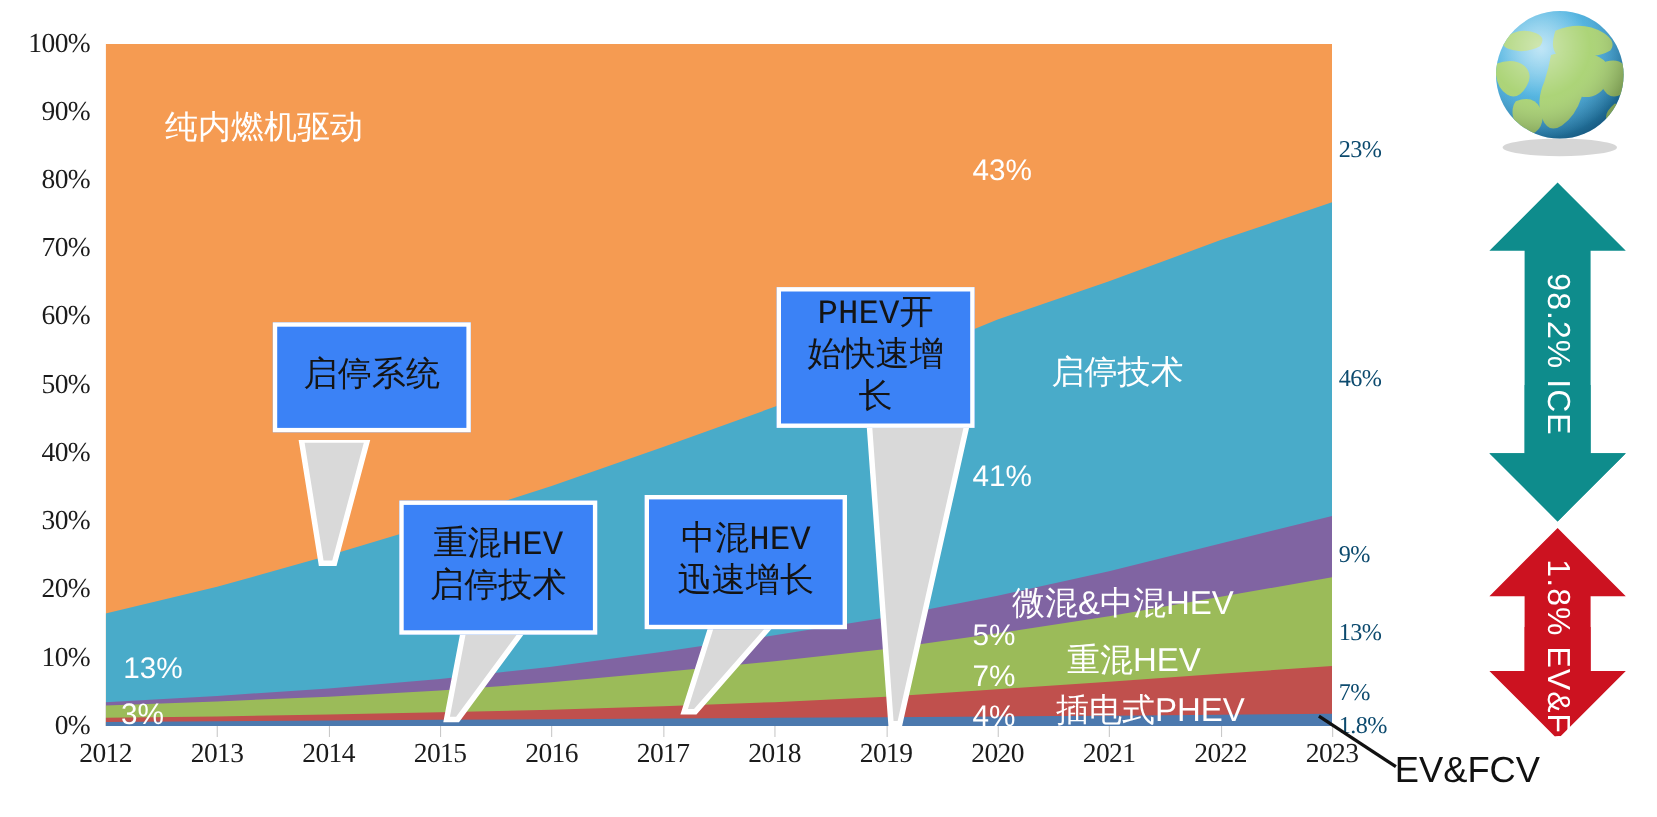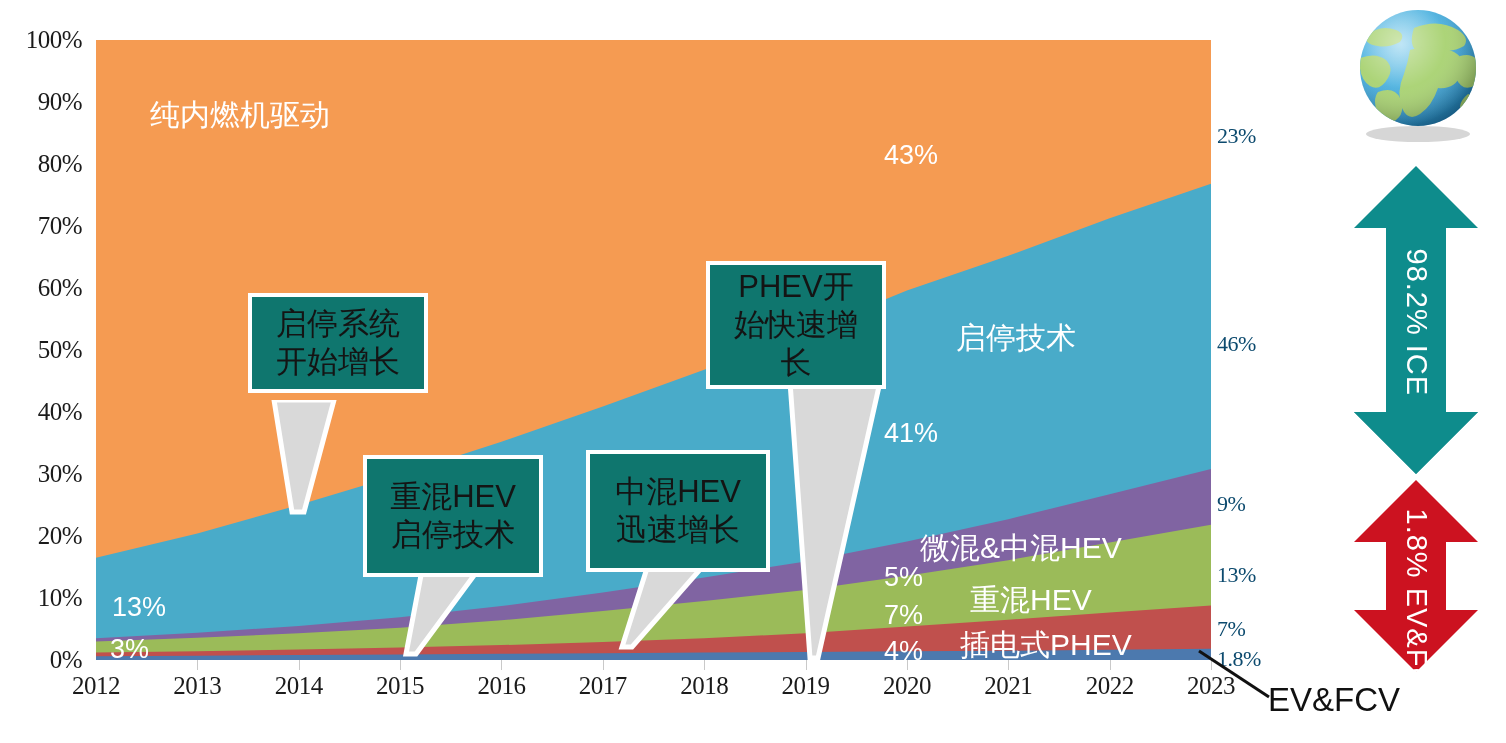--- a/index.html
+++ b/index.html
@@ -97,32 +97,32 @@
     color: #0c4a6e;
     font-family: "Liberation Serif", "DejaVu Serif", serif;
     white-space: nowrap;
     transform: translateY(-50%);
     letter-spacing: -0.5px;
   }
 
   
   .callout {
     position: absolute;
-    background: #0f766e;
+    background: #3b82f6;
     border: 4px solid #ffffff;
     box-sizing: border-box;
     color: #141414;
     font-size: 31px;
     line-height: 1.22;
     text-align: center;
     display: flex;
     align-items: center;
     justify-content: center;
     padding: 6px 10px;
-    font-family: Liberation Sans, sans-serif;
+    font-family: Liberation Mono, monospace;
   }
   .callout-tail {
     position: absolute;
     pointer-events: none;
   }
 
   
   .evfcv-label {
     position: absolute;
     font-size: 33px;
@@ -233,21 +233,20 @@
       <div class="right-val" style="left: 1217px; top: 629px;">7%</div>
       <div class="right-val" style="left: 1217px; top: 659px;">1.8%</div>
     </div>
 
   <svg class="callout-tail" style="left:236px;top:400px;width:120px;height:120px;">
     <polygon points="38,0 98,0 68,112 56,112" fill="#d9d9d9" stroke="#ffffff" stroke-width="5"></polygon>
   </svg>
   <div class="callout" style="left:248px;top:293px;width:180px;height:100px;">
     <div>
       <div>启停系统</div>
-      <div>开始增长</div>
     </div>
   </div>
 
   <svg class="callout-tail" style="left:358px;top:570px;width:120px;height:90px;">
     <polygon points="64,0 120,0 58,84 48,84" fill="#d9d9d9" stroke="#ffffff" stroke-width="5"></polygon>
   </svg>
   <div class="callout" style="left:363px;top:455px;width:180px;height:122px;">
     <div>
       <div>重混HEV</div>
       <div>启停技术</div>

